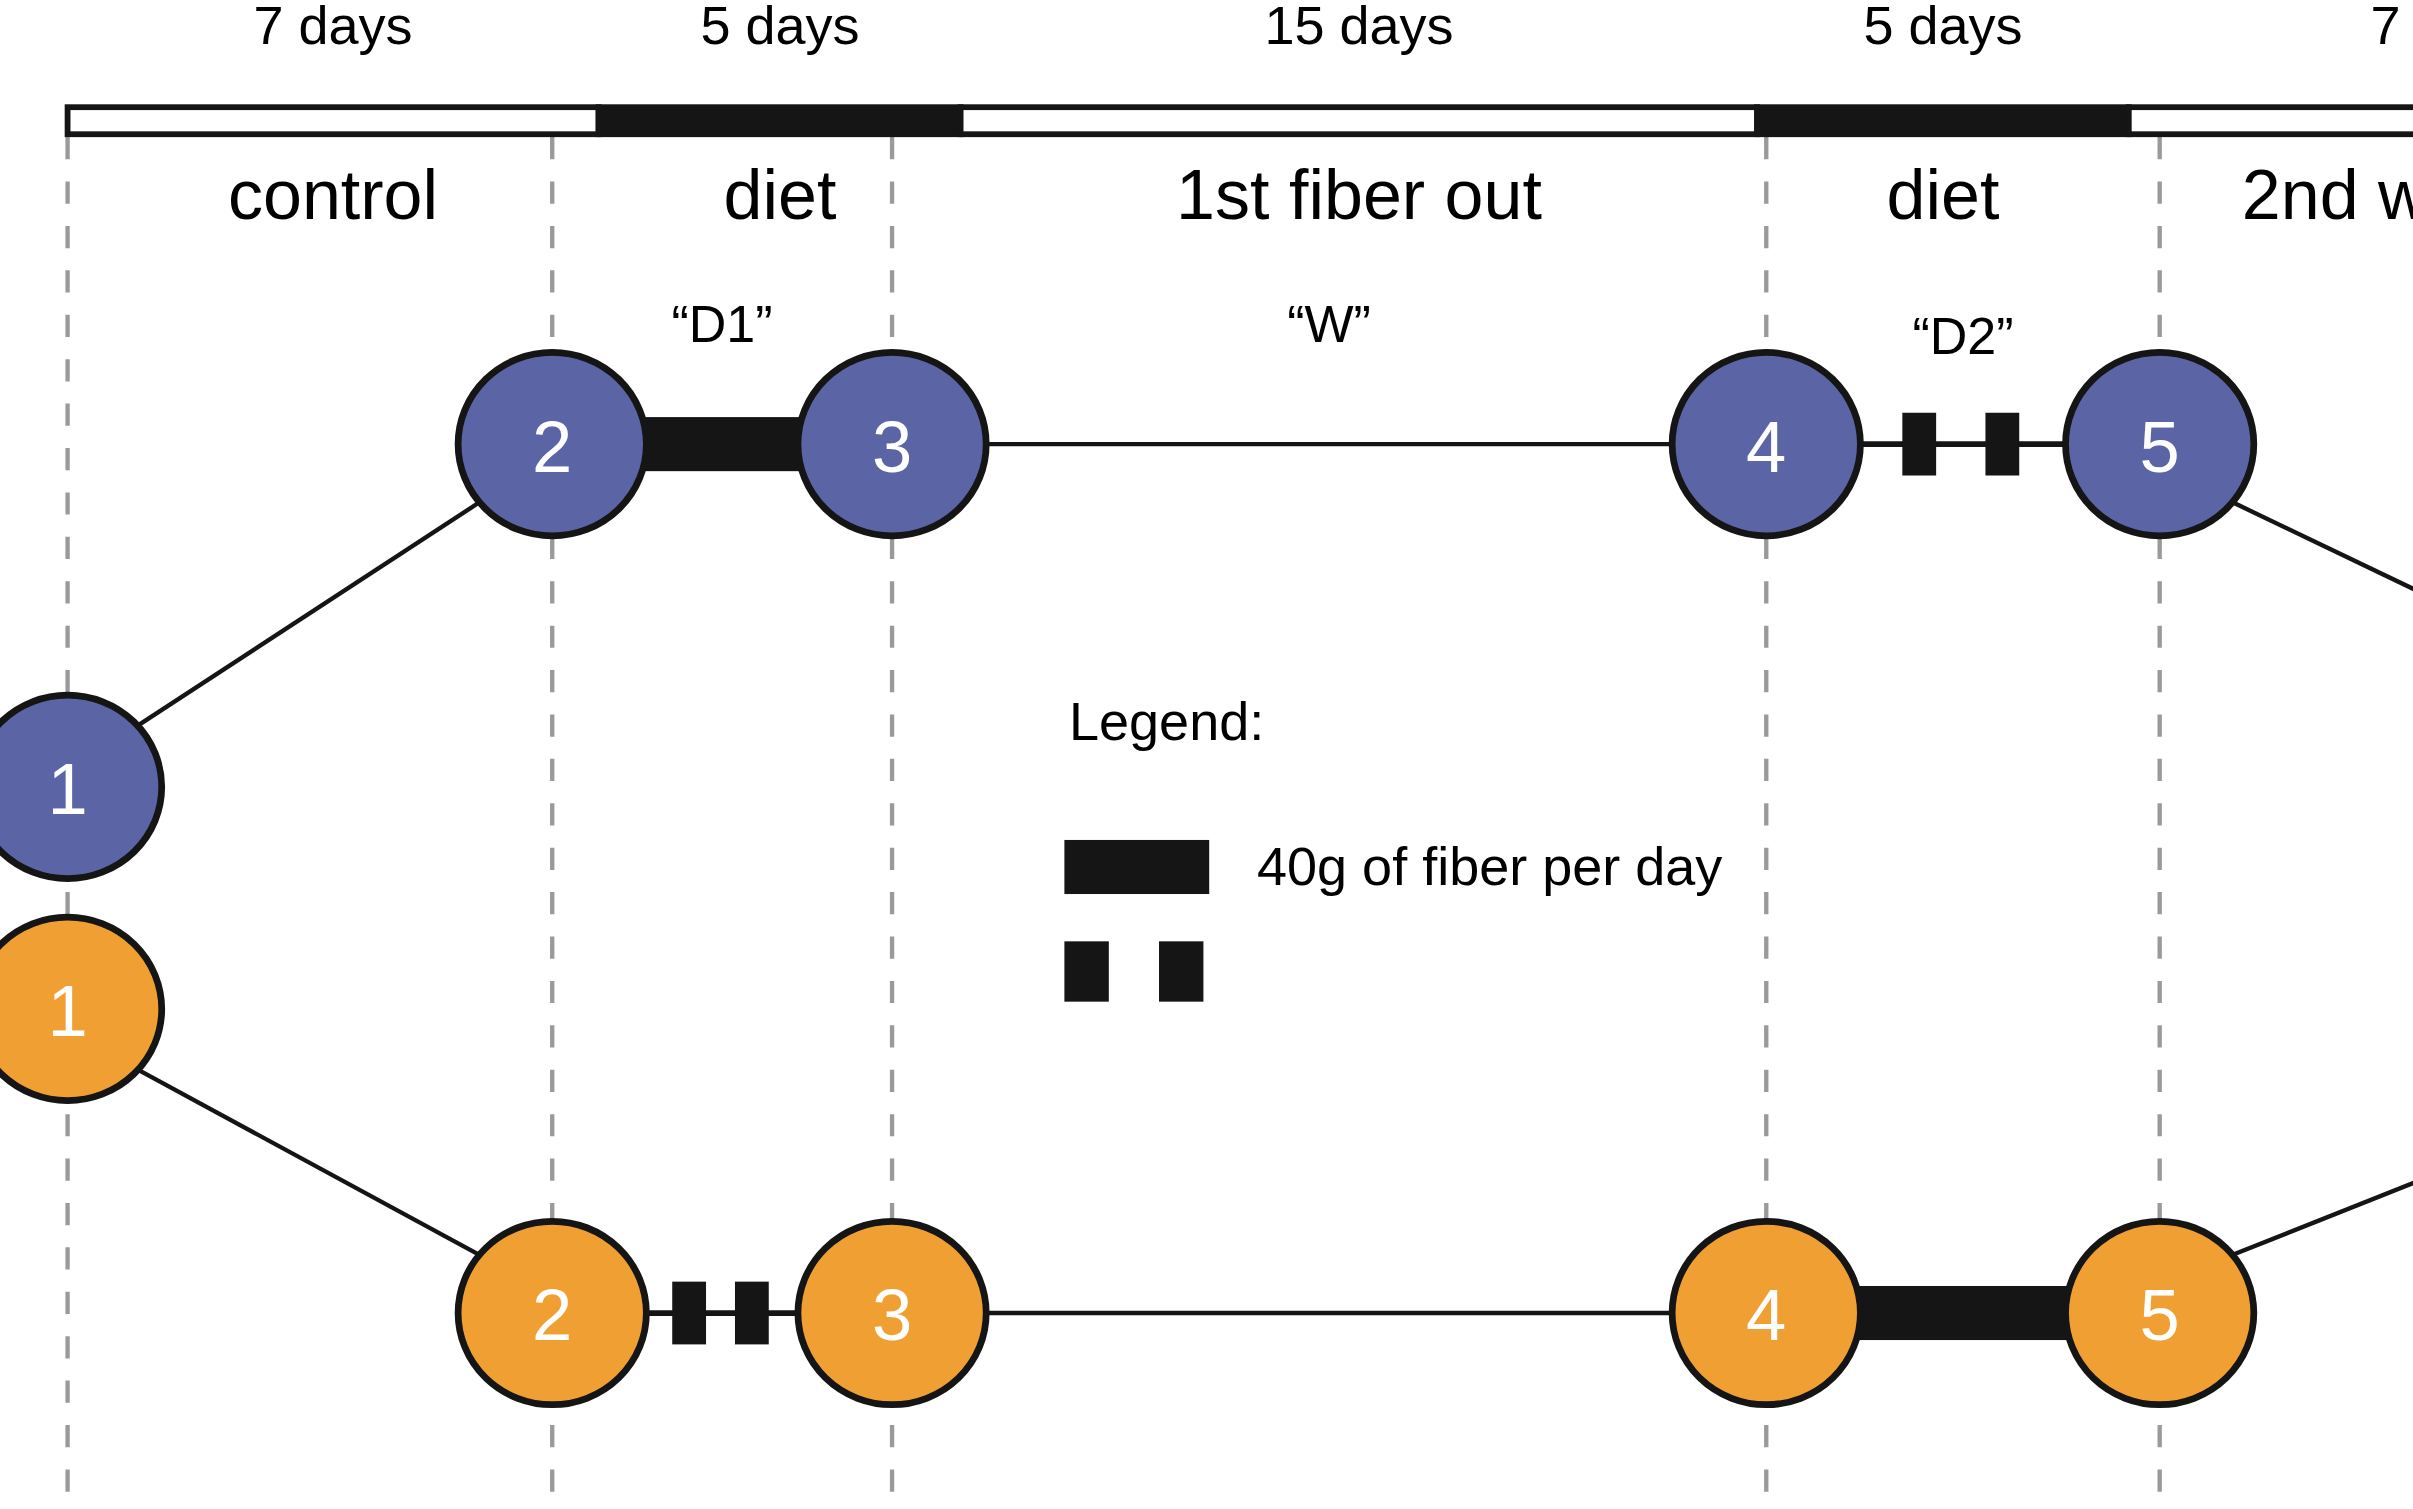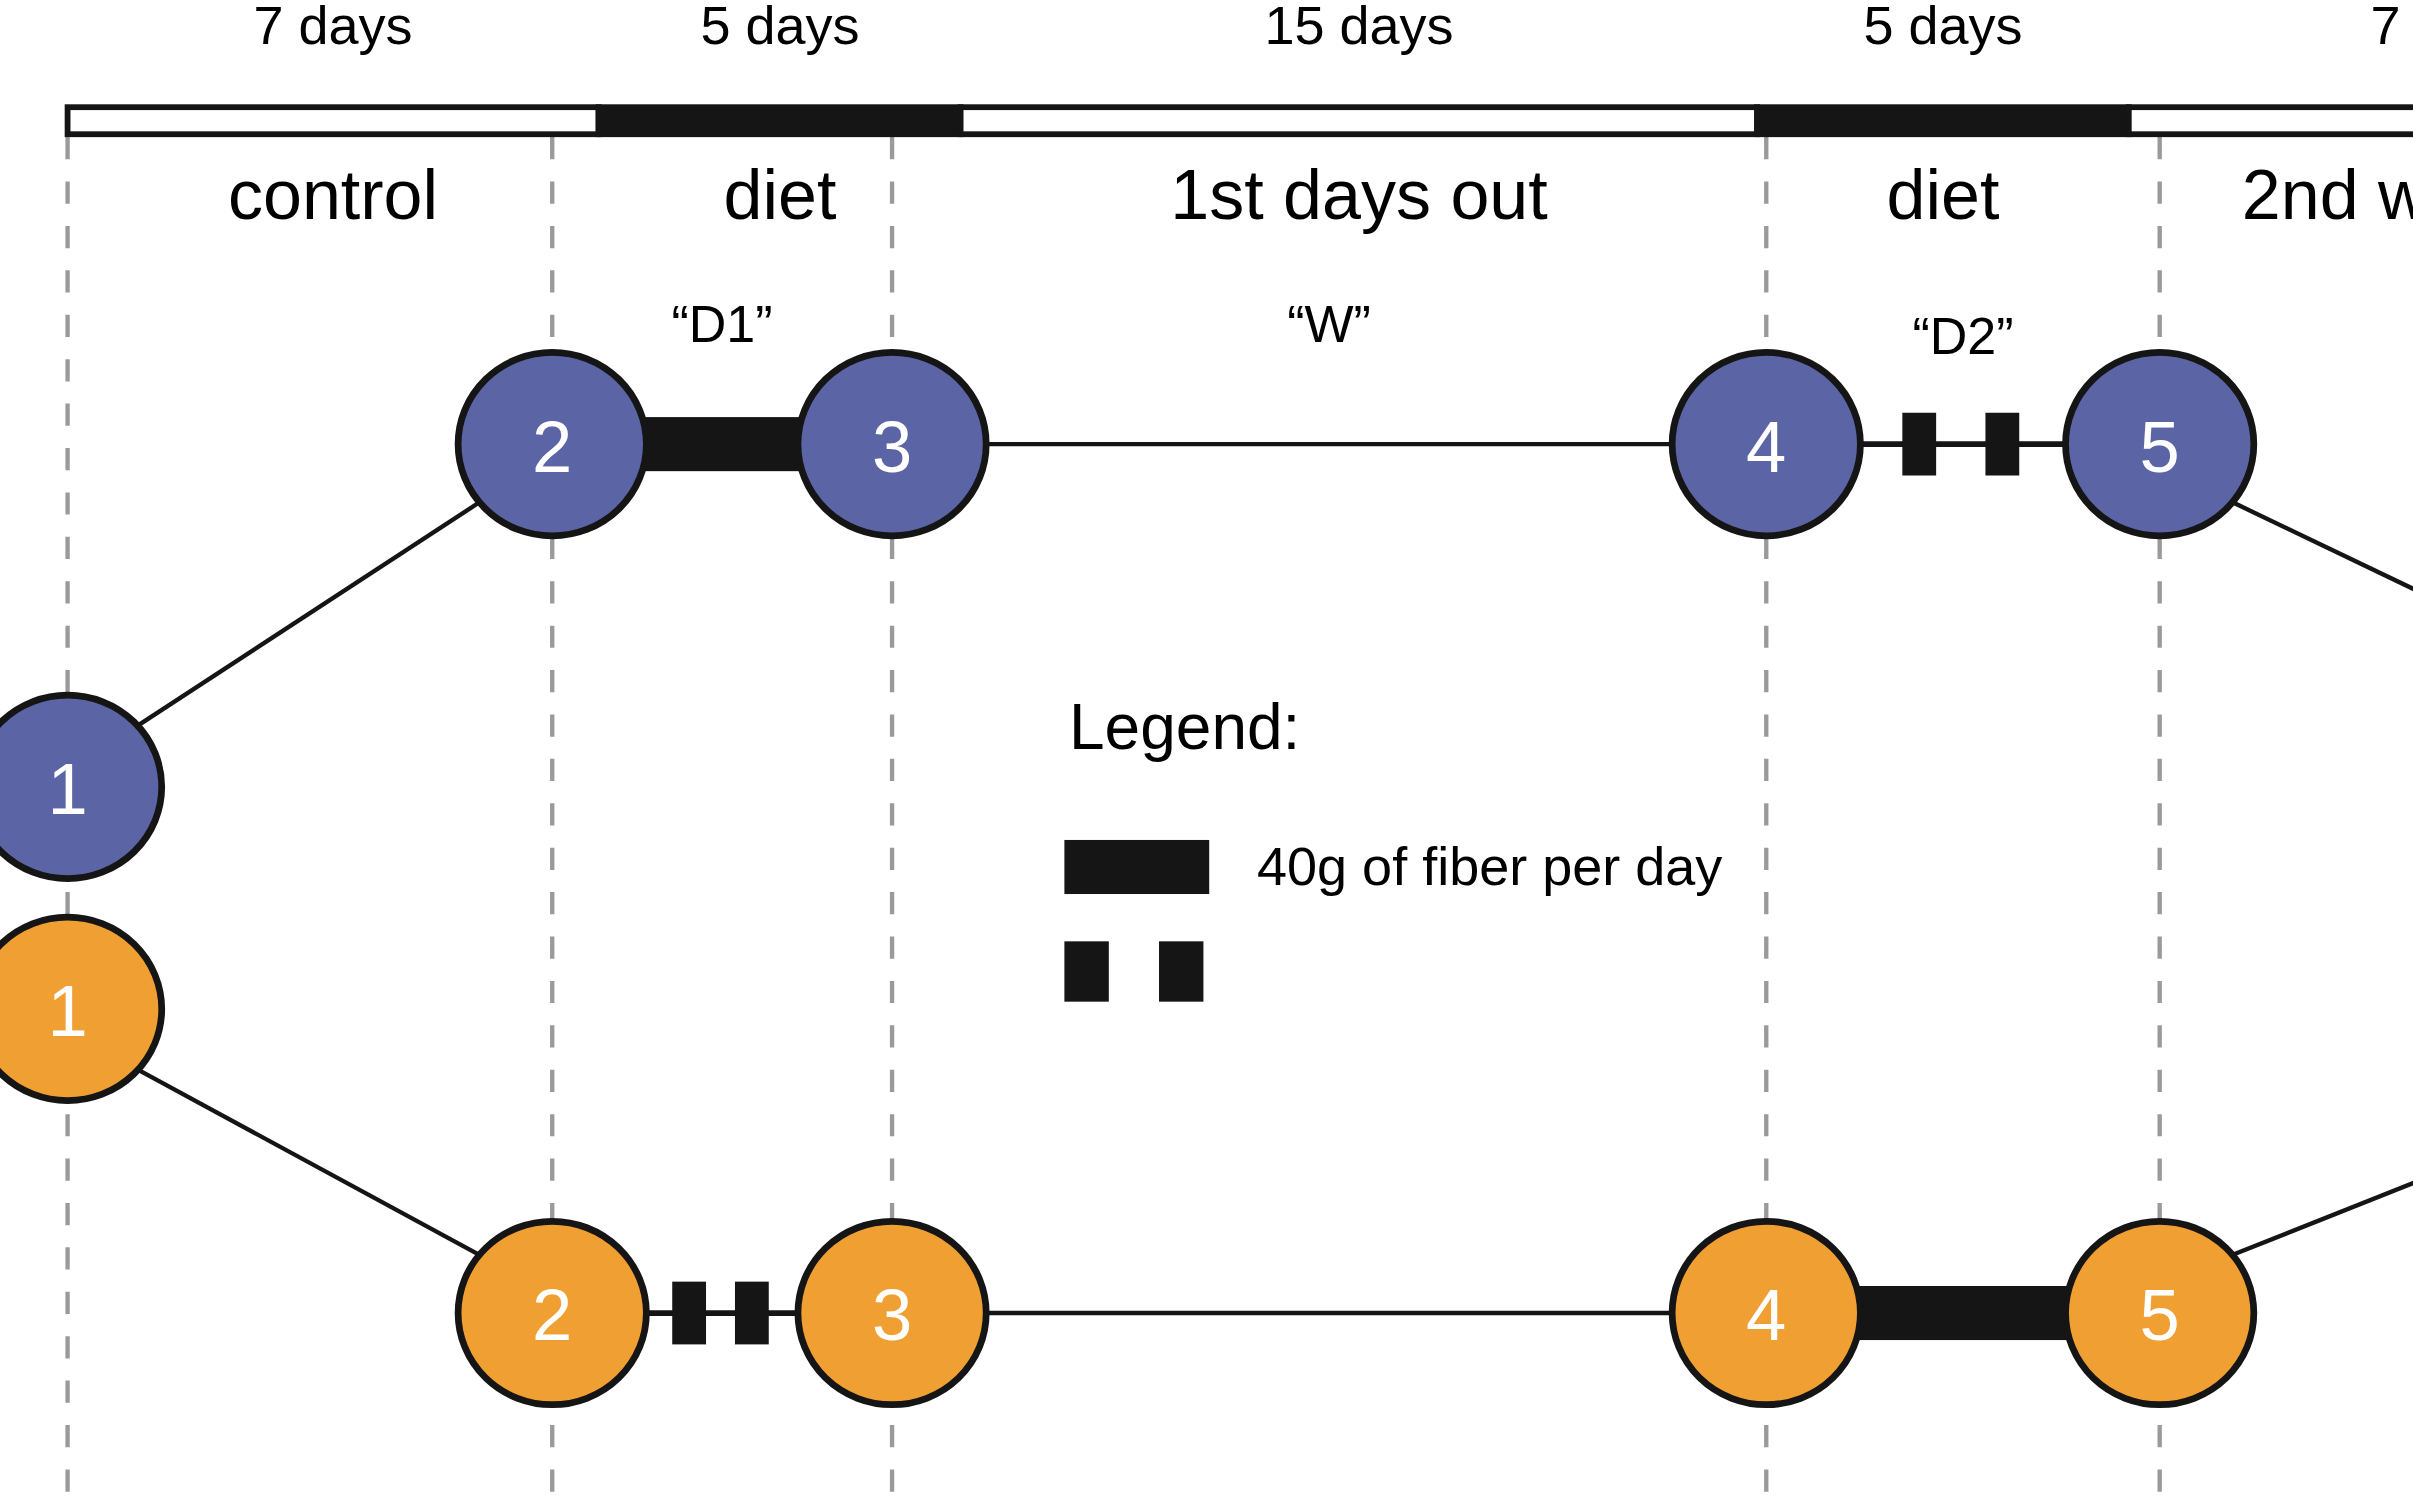--- a/index.html
+++ b/index.html
@@ -5,21 +5,21 @@
   html,body{margin:0;padding:0;background:#fff;}
   body{font-family:"Liberation Sans",sans-serif;}
   #stage{position:relative;width:2877px;height:1510px;background:#fff;overflow:hidden;}
   #svg{position:absolute;left:0;top:0;width:2877px;height:1510px;}
   .dayslbl{position:absolute;font-size:54px;color:#000;text-align:center;white-space:nowrap;
            transform:translateX(-50%);font-family:"Liberation Sans",sans-serif;}
   .phaselbl{position:absolute;font-size:70px;color:#000;text-align:center;white-space:nowrap;
             transform:translateX(-50%);font-family:"Liberation Sans",sans-serif;}
   .edgelbl{position:absolute;font-size:52px;color:#000;text-align:left;white-space:nowrap;
            transform:translateX(-50%);font-family:"Liberation Sans",sans-serif;}
-  .legend-title{position:absolute;font-size:64px;color:#000;white-space:nowrap;}
+  .legend-title{position:absolute;font-size:54px;color:#000;white-space:nowrap;}
   .legend-text{position:absolute;font-size:54px;color:#000;white-space:nowrap;}
   .nodenum{font-family:"Liberation Sans",sans-serif;font-size:150px;fill:#fff;
            text-anchor:middle;dominant-baseline:central;font-weight:400;}
 </style>
 </head>
 <body>
 
 <div id="stage">
   <svg id="svg" viewBox="0 0 5960 3128">
       <line x1="140" y1="284" x2="140" y2="3118" stroke="#9a9a9a" stroke-width="9" stroke-dasharray="46 46"></line>
@@ -73,21 +73,21 @@
       <text x="5740" y="2094" class="nodenum">6</text>
       <rect x="2205" y="1740" width="300" height="112" fill="#151515"></rect>
       <rect x="2205" y="1950" width="92" height="125" fill="#151515"></rect>
       <rect x="2401" y="1950" width="92" height="125" fill="#151515"></rect>
     </svg>
 <div class="dayslbl" style="left: 333px; top: -5.8px;">7 days</div>
     <div class="phaselbl" style="left: 333px; top: 155px;">control</div>
     <div class="dayslbl" style="left: 780px; top: -5.8px;">5 days</div>
     <div class="phaselbl" style="left: 780px; top: 155px;">diet</div>
     <div class="dayslbl" style="left: 1359px; top: -5.8px;">15 days</div>
-    <div class="phaselbl" style="left: 1359px; top: 155px;">1st days out</div>
+    <div class="phaselbl" style="left: 1359px; top: 155px;">1st fiber out</div>
     <div class="dayslbl" style="left: 1943px; top: -5.8px;">5 days</div>
     <div class="phaselbl" style="left: 1943px; top: 155px;">diet</div>
     <div class="dayslbl" style="left: 2450px; top: -5.8px;">7 days</div>
     <div class="phaselbl" style="left: 2450px; top: 155px;">2nd wash out</div>
     <div class="edgelbl" style="left: 722px; top: 294px;">“D1”</div>
     <div class="edgelbl" style="left: 1329px; top: 294px;">“W”</div>
     <div class="edgelbl" style="left: 1963px; top: 294px; margin-top: 12px;">“D2”</div>
     <div class="legend-title" style="left: 1069px; top: 690px;">Legend:</div>
     <div class="legend-text" style="left: 1257px; top: 835px;">40g of fiber per day</div>
   </div>

